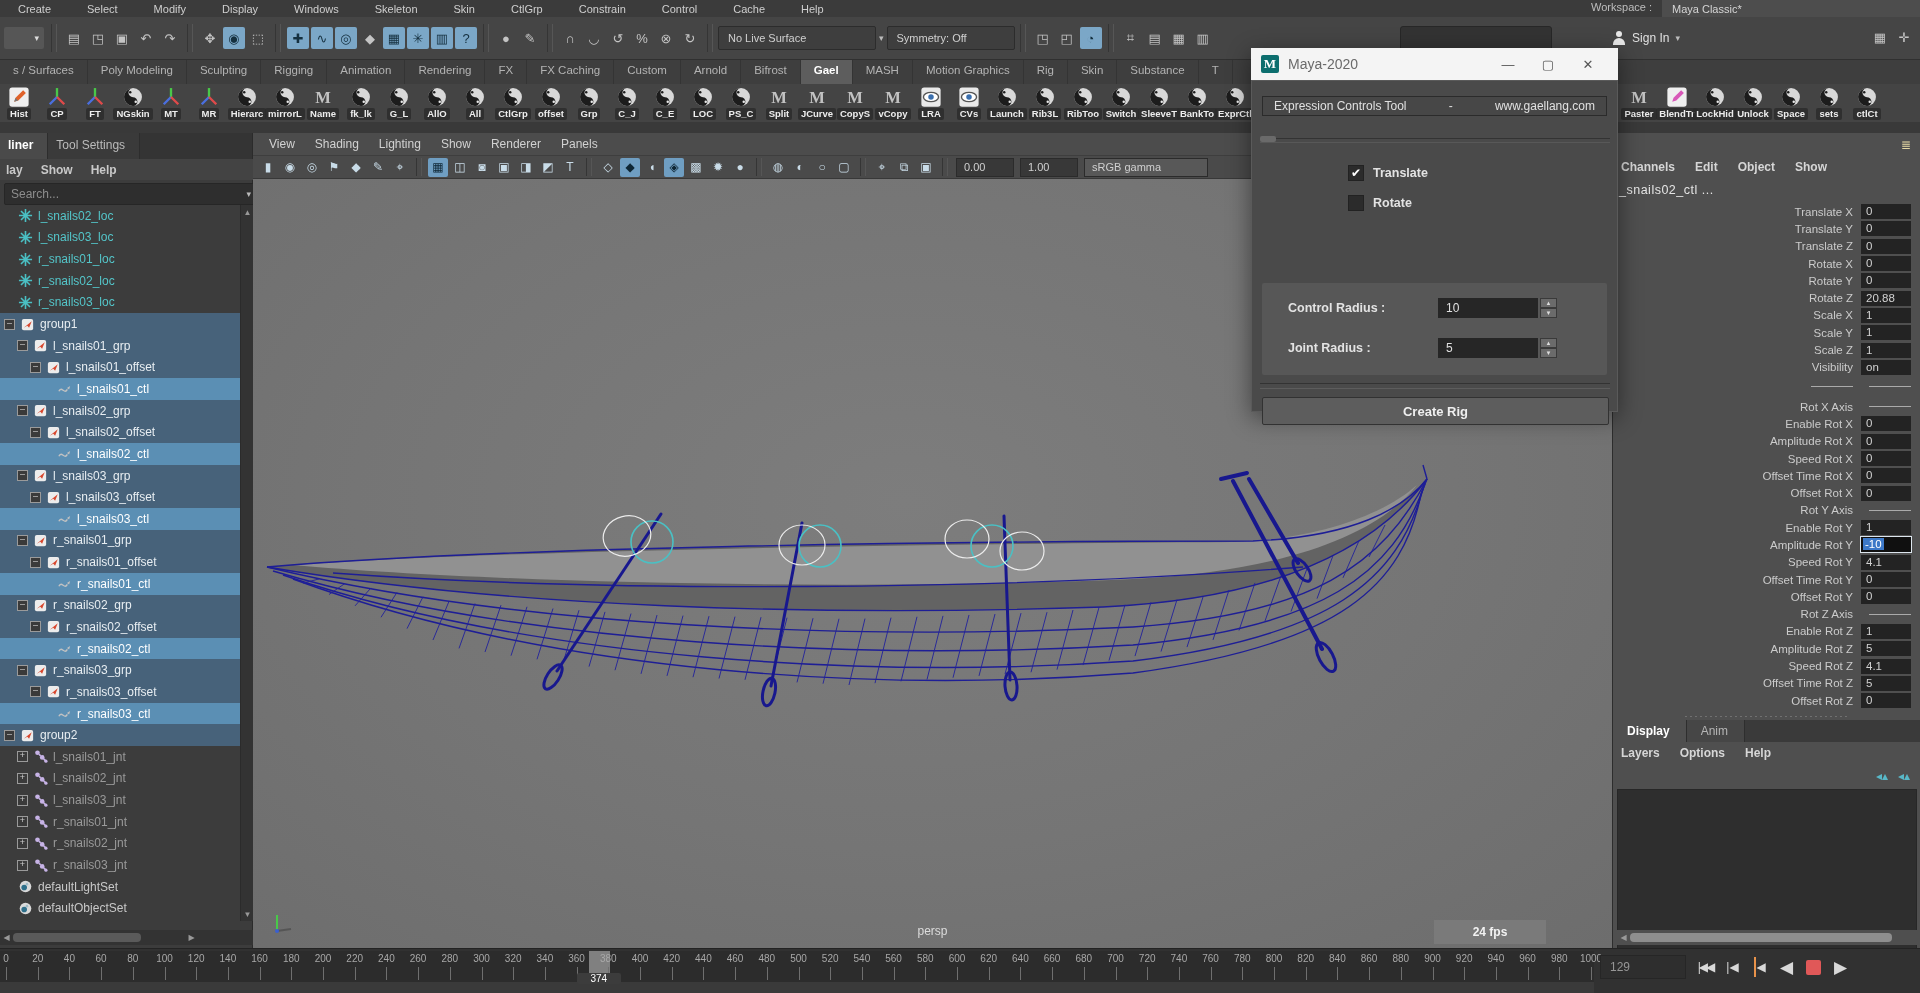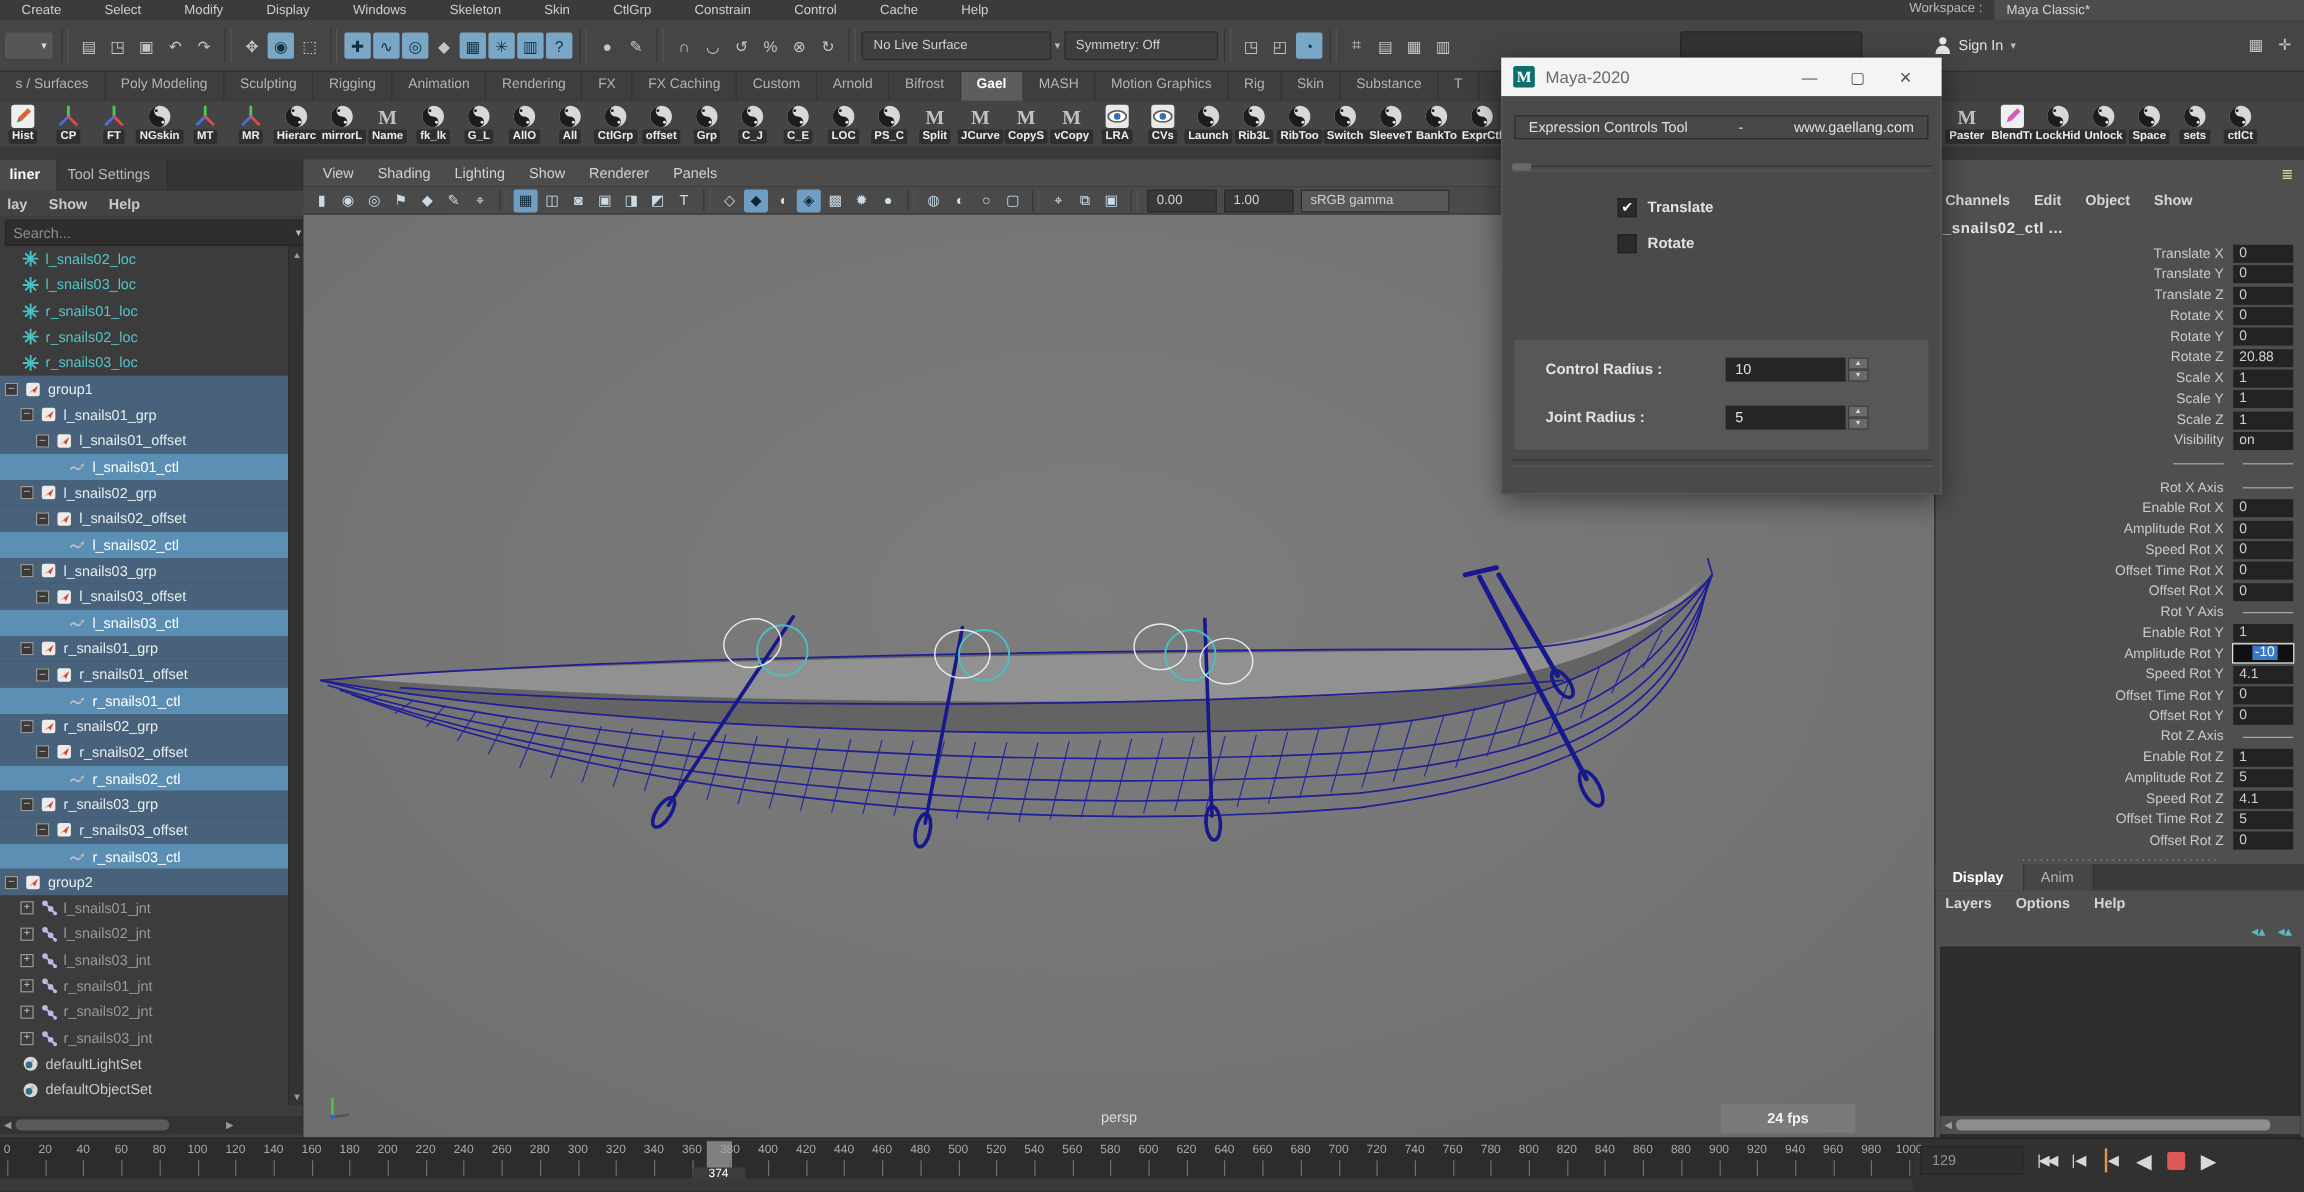--- a/index.html
+++ b/index.html
@@ -110,26 +110,26 @@
   .spinner{width:17px;height:20px;display:flex;flex-direction:column;margin-left:2px}
   .spinner span{flex:1;background:#6b6b6b;border:1px solid #3a3a3a;color:#ddd;font-size:6px;display:flex;
                 align-items:center;justify-content:center}
   .dblline{left:8px;width:350px;height:4px;border-top:1px solid #333;border-bottom:1px solid #5d5d5d}
   #dlg-button{left:10px;top:316px;width:345px;height:26px;background:#5d5d5d;border:1px solid #323232;border-radius:2px;
               color:#efefef;font-size:13px;font-weight:bold;display:flex;align-items:center;justify-content:center}
   
   #channelbox{left:1612px;top:133px;width:308px;height:815px;background:#4f4f4f;border-left:1px solid #2d2d2d;box-sizing:border-box}
   #cb-menus{left:8px;top:27px;display:flex;gap:20px}
   .cbmenu{font-size:12px;font-weight:bold;color:#d6d6d6}
-  #cb-name{left:6px;top:50px;font-size:12.5px;font-weight:bold;color:#e5e5e5;letter-spacing:.5px}
+  #cb-name{left:6px;top:50px;font-size:12.5px;font-weight:normal;color:#e5e5e5;letter-spacing:.5px}
   #cb-rows{left:0;top:70px;width:308px}
   .crow{height:17.3px;display:flex;align-items:center}
   .clabel{width:248px;text-align:right;padding-right:8px;color:#cscscs;color:#cbcbcb;font-size:11.5px;box-sizing:border-box}
   .cval{width:50px;height:15px;background:#232323;color:#d2d2d2;font-size:11.5px;line-height:15px;padding-left:5px;box-sizing:border-box}
-  .cval.edit{background:#101010;outline:1px solid #dde6ee;padding-left:16px}
+  .cval.edit{background:#101010;outline:1px solid #dde6ee;padding-left:2px}
   .cval.edit span{background:#3c78c8;color:#fff;padding:0 2px}
   .axisline{width:42px;border-top:1px solid #aaa;margin-left:8px}
   .dotsrow{height:14px;display:flex;align-items:center;justify-content:center;color:#9a9a9a;font-size:9px;letter-spacing:2px}
   #cb-tabs{left:0;top:587px;width:100%;height:22px;background:#3a3a3a;display:flex}
   .cbtab{padding:4px 16px 0 14px;font-size:12px;color:#b5b5b5;background:#464646;border-right:1px solid #2e2e2e}
   .cbtab.active{color:#fff;font-weight:bold;background:#4f4f4f}
   #cb-laymenus{left:8px;top:613px;display:flex;gap:20px}
   #cb-layicons{right:10px;top:636px;display:flex;gap:10px;color:#58b8c8;font-size:12px}
   #cb-dark{left:4px;top:656px;width:300px;height:272px;background:#2e2e2e;border:1px solid #272727;box-sizing:border-box}
   #cb-hscroll{left:4px;top:797px;width:300px;height:15px;display:flex;align-items:center;background:#4f4f4f}
@@ -1221,20 +1221,21 @@
         <div class="dlg-row" style="top:54px">
           <span class="dlg-row-label">Joint Radius :</span>
           <div class="dlg-input">5</div>
           <div class="spinner">
               <span>▲</span>
               <span>▼</span>
             </div>
         </div>
       </div>
       <div class="dblline abs" style="top:302px"></div>
+      <div id="dlg-button" class="abs">Create Rig</div>
 
     </div>
   </div>
 
   <div id="timeline" class="abs">
     <div id="ruler" class="abs">
       <div id="cti" class="abs" style="left: 588.79px;"></div>
     <div class="tick-label" style="left: 6px;">0</div>
         <div class="tick-line" style="left: 6px;"></div>
         <div class="tick-label" style="left: 37.7px;">20</div>

